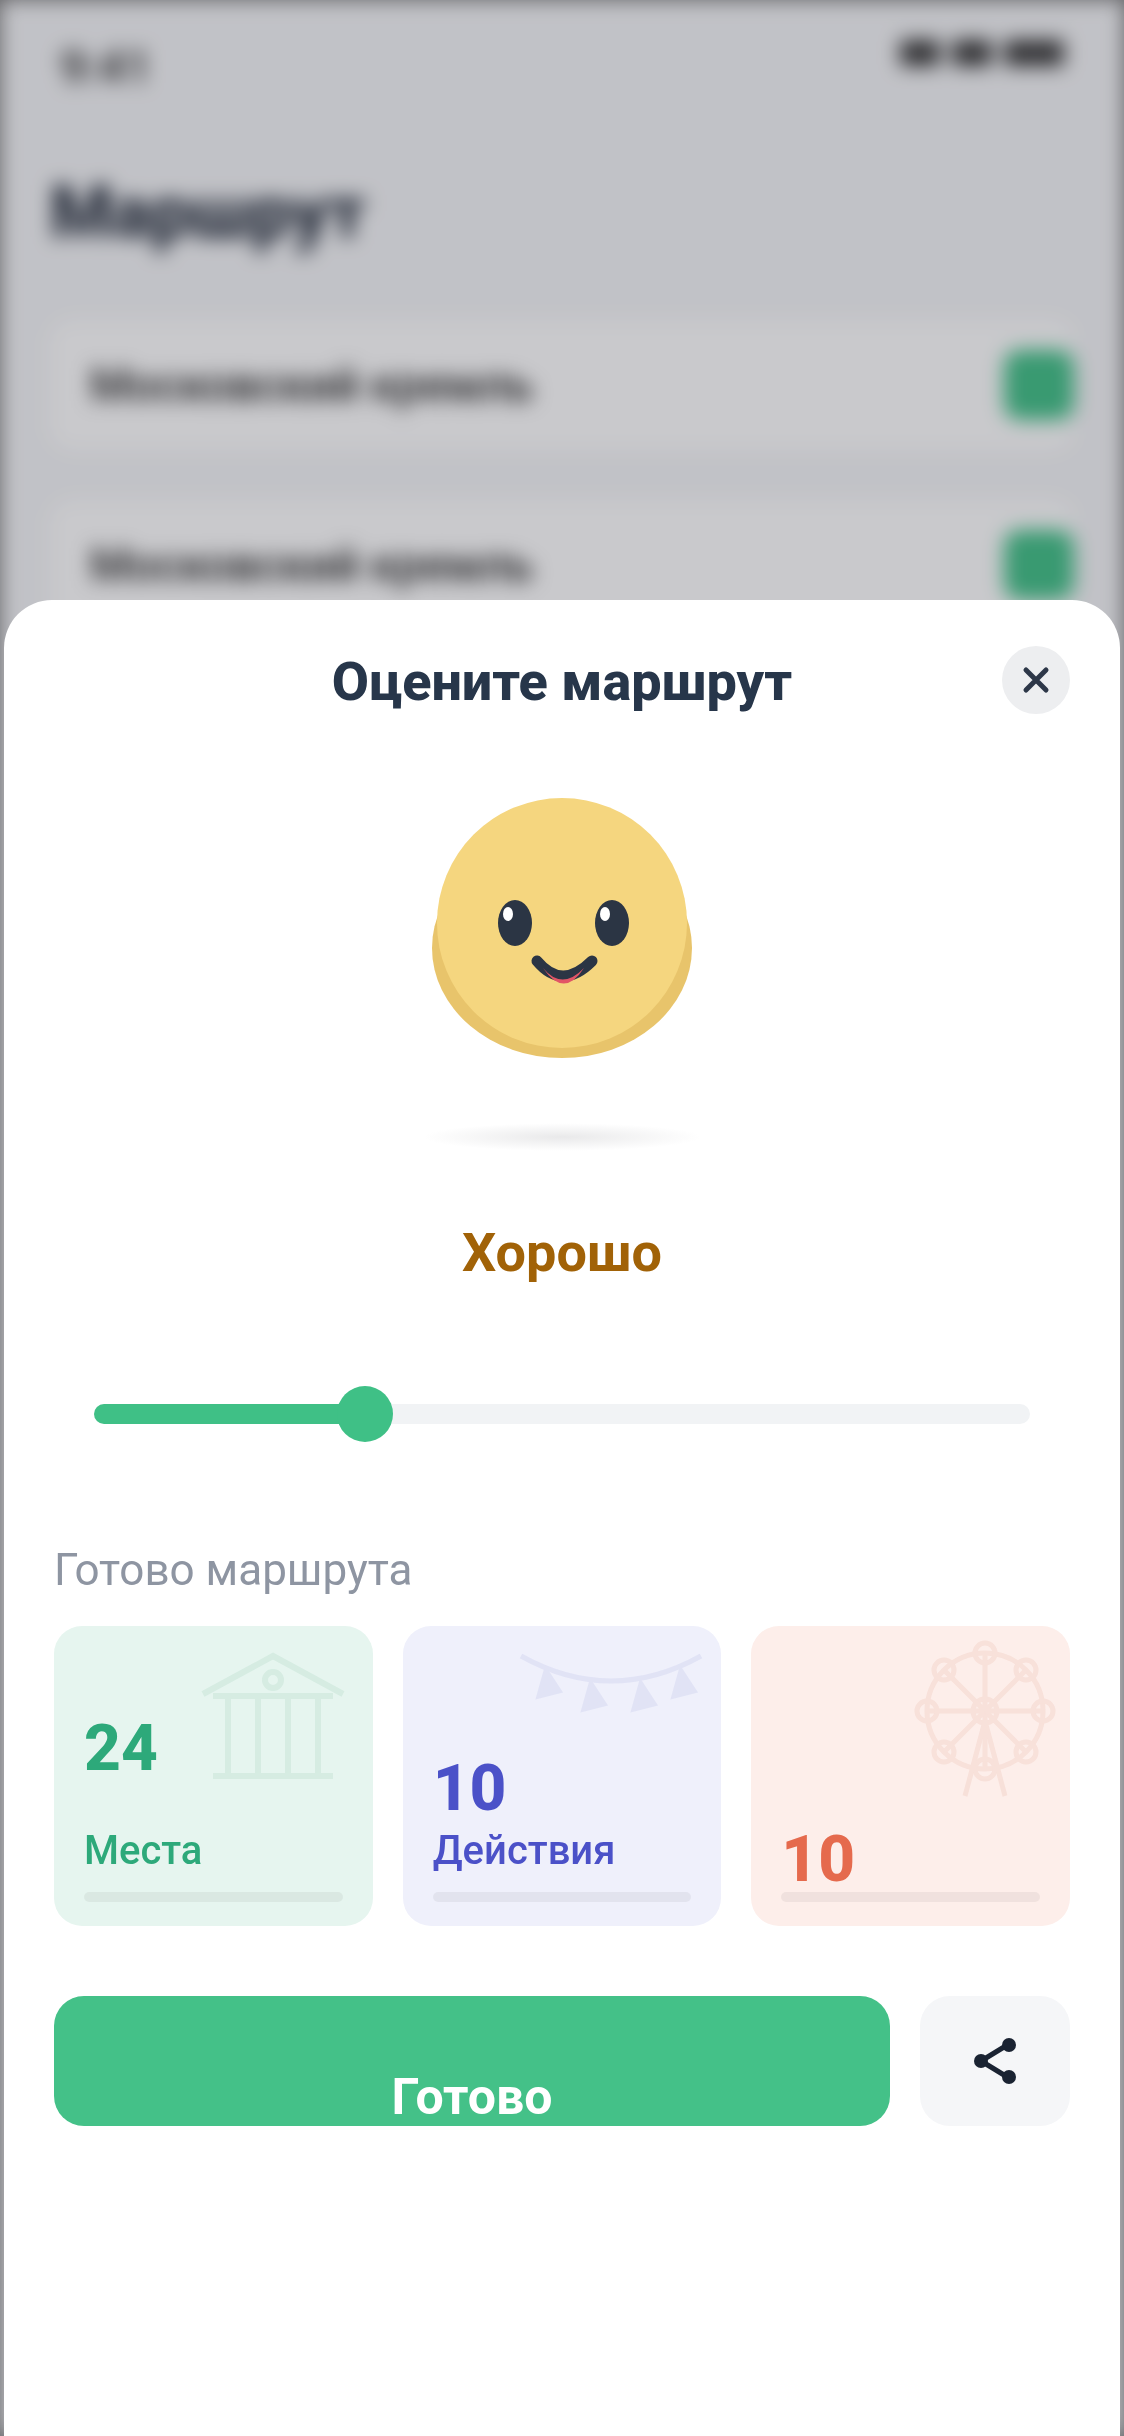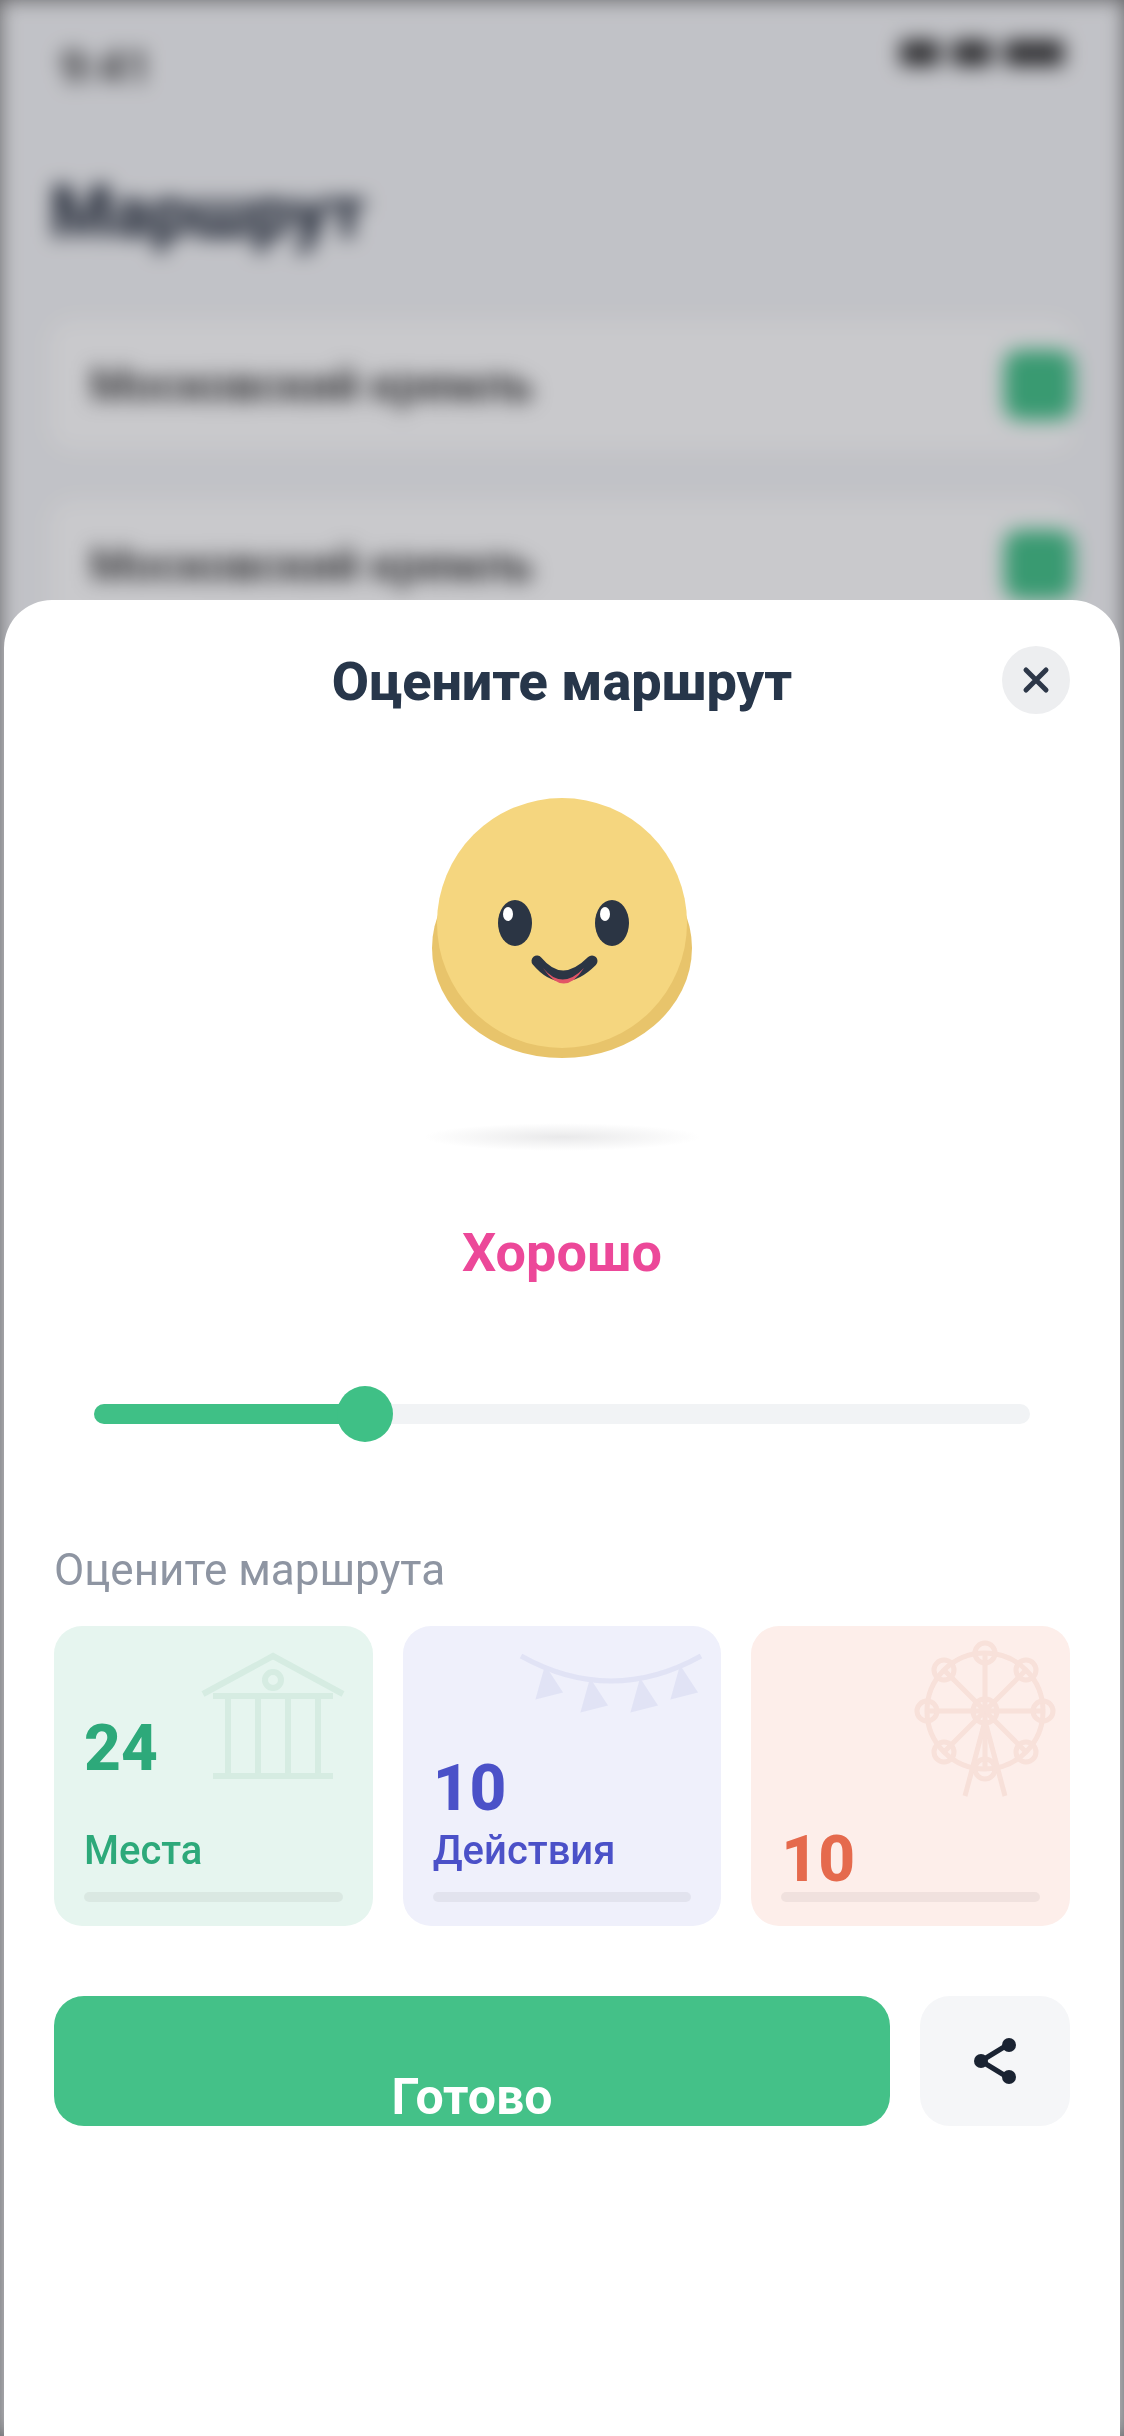--- a/index.html
+++ b/index.html
@@ -104,21 +104,21 @@
     margin-bottom: 50px;
   }
   .emoji-shadow {
     width: 280px; height: 28px;
     background: radial-gradient(ellipse, #e9e9ea 0%, transparent 70%);
   }
   .rating-label {
     text-align: center;
     font-size: 54px;
     font-weight: 700;
-    color: #ec4899;
+    color: #a16207;
     margin-bottom: 120px;
   }
   .slider {
     position: relative;
     height: 20px;
     background: #f1f3f5;
     border-radius: 10px;
     margin: 0 40px 120px 40px;
   }
   .slider-fill {
@@ -260,21 +260,21 @@
     <div class="emoji-shadow"></div>
   </div>
 
   <div class="rating-label">Хорошо</div>
 
   <div class="slider">
     <div class="slider-fill" style="width:29%"></div>
     <div class="slider-thumb" style="left:29%"></div>
   </div>
 
-  <div class="details-label">Оцените маршрута</div>
+  <div class="details-label">Готово маршрута</div>
 
   <div class="cards">
     <div class="card card-green">
       <svg class="card-deco" width="180" height="150" viewBox="0 0 180 150">
         <g stroke="#c5e3d5" stroke-width="6" fill="none">
           <path d="M20 58 L90 20 L160 58"></path>
           <path d="M30 60 L150 60"></path>
           <path d="M30 140 L150 140"></path>
           <path d="M45 60 L45 140 M75 60 L75 140 M105 60 L105 140 M135 60 L135 140"></path>
           <circle cx="90" cy="44" r="8"></circle>

